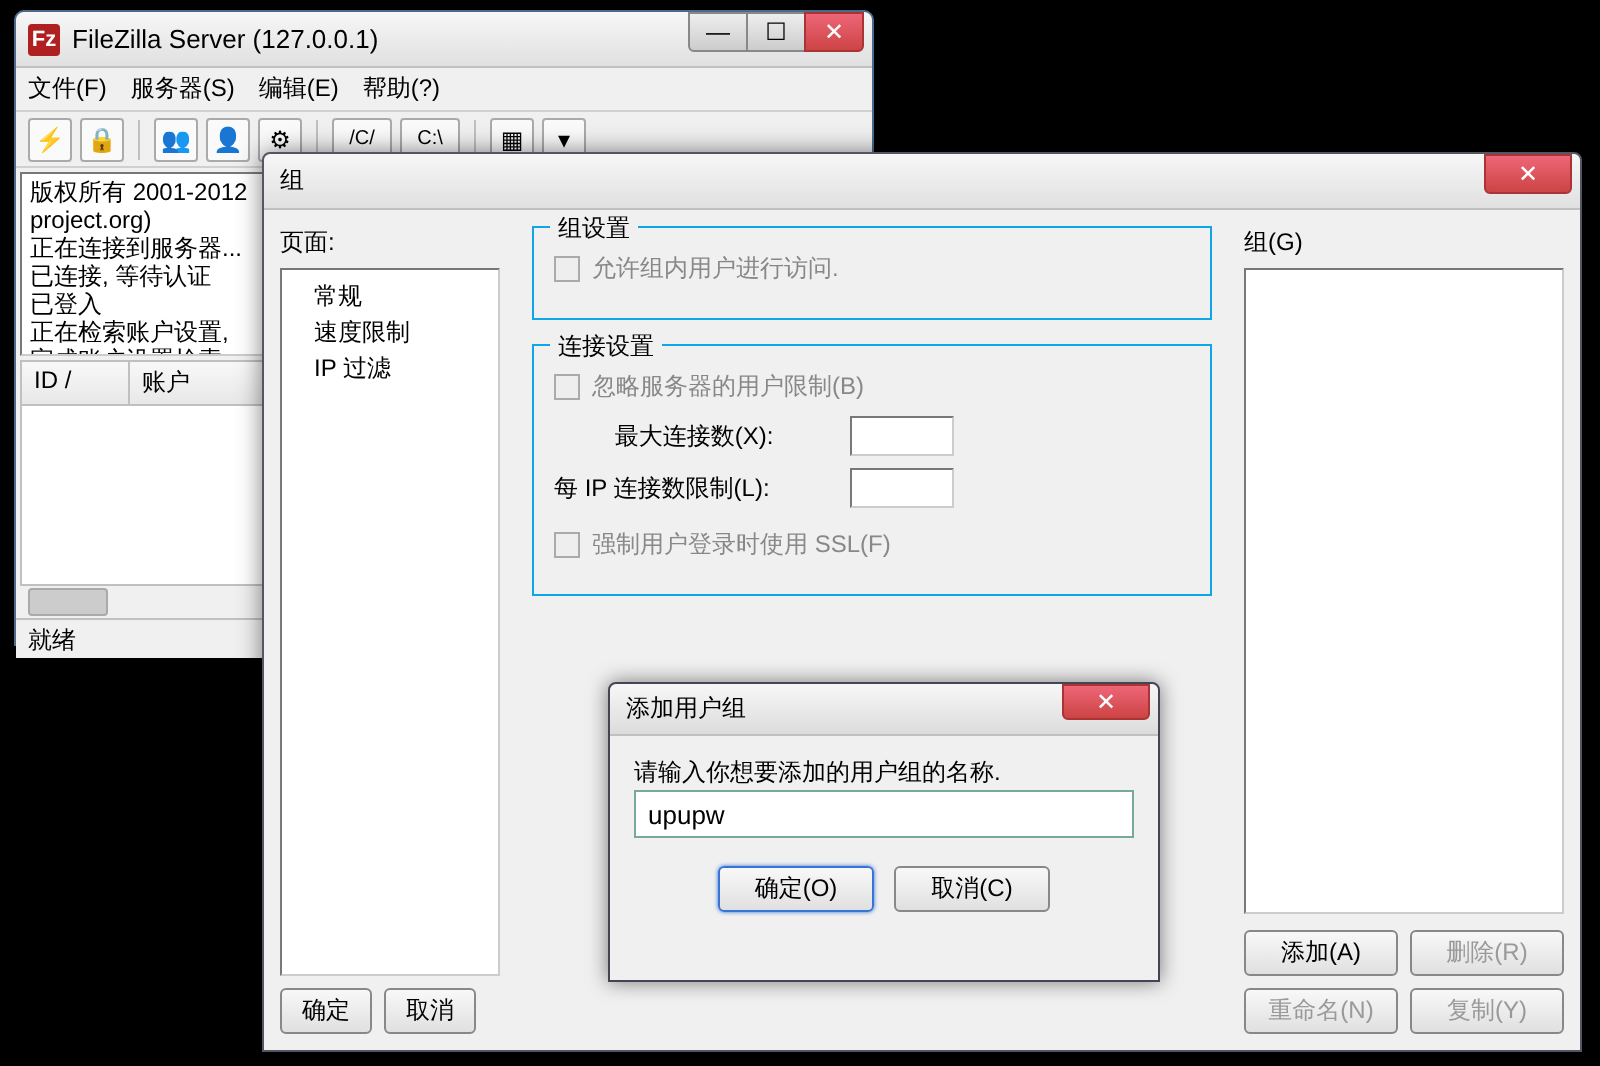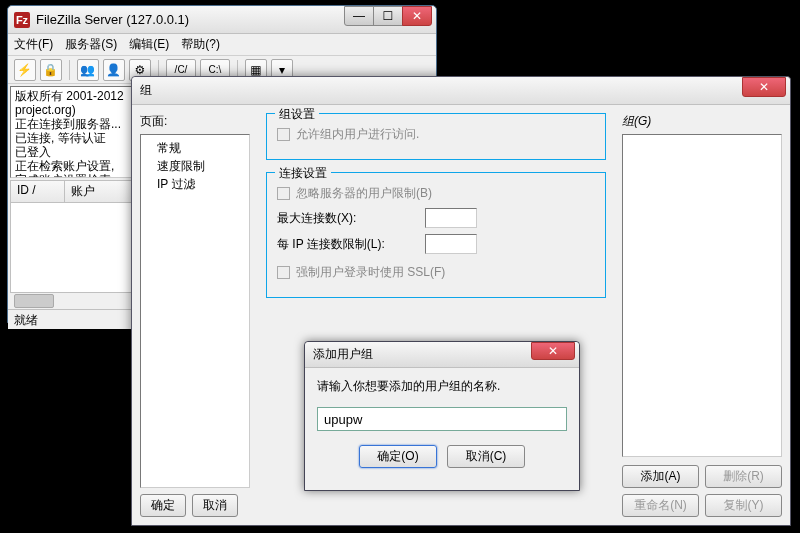--- a/index.html
+++ b/index.html
@@ -40,31 +40,31 @@
   .btn { height: 23px; background: linear-gradient(#f8f8f8,#e0e0e0); border:1px solid #888; border-radius:3px; cursor:pointer; text-align:center; line-height:21px; padding:0 10px;}
   .btn:disabled, .btn.disabled { color:#999;}
   .settings-col { flex:1; padding: 0 6px;}
   .fieldset { border:1px solid #0ea5e9; padding: 8px 10px 12px; margin-bottom: 12px; position:relative;}
   .fieldset > .legend { position:absolute; top:-8px; left:8px; background:#f0f0f0; padding:0 4px;}
   .chk-row { display:flex; align-items:center; gap:6px; margin: 4px 0; color:#888;}
   .chk { width:13px; height:13px; border:1px solid #aaa; background:#eee;}
   .num-row { display:flex; align-items:center; gap:8px; margin:6px 0;}
   .num-input { width:52px; height:20px; border:1px inset #ccc; background:#fff; text-align:right; padding:0 4px;}
   .groups-right { width: 160px; display:flex; flex-direction:column;}
-  .groups-right .glabel { margin-bottom:4px;font-style:italic;}
+  .groups-right .glabel { margin-bottom:4px;}
   .groups-list { flex:1 1 180px; min-height:172px; background:#fff; border:1px inset #ccc;}
   .btn-grid { display:grid; grid-template-columns:1fr 1fr; gap:6px; margin-top:8px;}
   .btn-grid .btn { width:100%;}
 
   
   .add-dialog { position:absolute; left: 304px; top: 341px; width: 276px; height: 150px; background:#f0f0f0; border:1px solid #445; box-shadow:0 0 10px rgba(0,0,0,0.5); border-radius:4px 4px 0 0;}
   .add-title { height:26px; background: linear-gradient(#f7f7f7,#dcdcdc); display:flex; align-items:center; padding:0 8px; border-bottom:1px solid #c0c0c0; font-weight:normal; position:relative; border-radius:4px 4px 0 0;}
   .add-close { position:absolute; right:4px; top:0; width: 44px; height:18px; background: linear-gradient(#e67,#c44); color:#fff; border:1px solid #a33; text-align:center; line-height:16px; border-radius:0 0 3px 3px; cursor:pointer;}
   .add-body { padding: 10px 12px;}
-  .add-input { width:100%; height: 24px; border:1px solid #7a9; background:#fff; padding: 2px 6px; margin-top:12px; font-size:13px;}
+  .add-input { width:100%; height: 24px; border:1px solid #7a9; background:#fff; padding: 2px 6px; font-size:13px;}
   .add-btns { display:flex; justify-content:center; gap:10px; margin-top:14px;}
   .add-btns .btn { width: 78px;}
   .add-btns .btn.focus { border:1px solid #3874d6; box-shadow: 0 0 2px #3874d6;}
 </style>
 </head>
 <body>
 
 <div class="main-window">
   <div class="titlebar">
     <div class="app-icon">Fz</div>
@@ -142,21 +142,21 @@
           <span>允许组内用户进行访问.</span>
         </div>
       </div>
       <div class="fieldset">
         <div class="legend">连接设置</div>
         <div class="chk-row">
           <div class="chk"></div>
           <span>忽略服务器的用户限制(B)</span>
         </div>
         <div class="num-row">
-          <span style="width:140px;">最大连接数(X):</span>
+          <span style="width:140px;text-align:center;">最大连接数(X):</span>
           <div class="num-input"></div>
         </div>
         <div class="num-row">
           <span style="width:140px;">每 IP 连接数限制(L):</span>
           <div class="num-input"></div>
         </div>
         <div class="chk-row" style="margin-top:10px;">
           <div class="chk"></div>
           <span>强制用户登录时使用 SSL(F)</span>
         </div>

